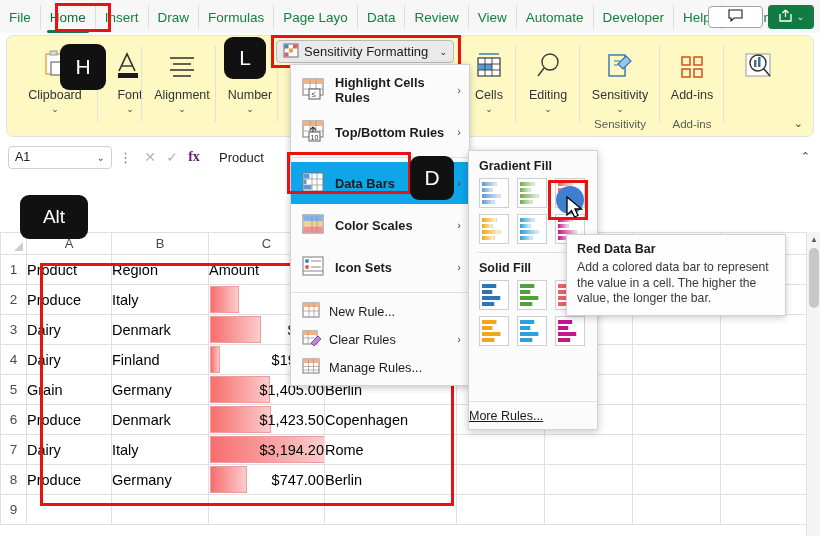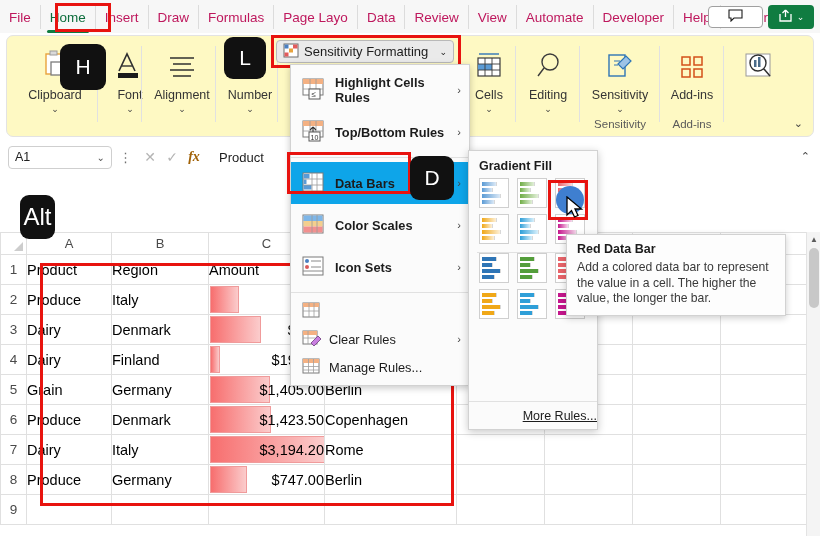--- a/index.html
+++ b/index.html
@@ -14,21 +14,21 @@
     color:#212121;
   }
 
   
   #tabbar {
     position:absolute; left:0; top:0; width:820px; height:33px;
     background:#f7f7f7;
     display:flex; align-items:center;
   }
   .tab {
-    padding:4px 9px; font-size:13.5px; color:#be185d;
+    padding:4px 9px; font-size:13.5px; color:#15803d;
     border-right:1px solid #dcdcdc; height:24px; line-height:17px;
     white-space:nowrap; cursor:default;
   }
   .tab:first-child { border-left:none; }
   .tab.active {
     color:#0e6e3d; font-weight:400; position:relative;
   }
   .tab.active::after {
     content:""; position:absolute; left:6px; right:6px; bottom:-4px;
     height:3px; background:#107c41; border-radius:2px;
@@ -97,21 +97,21 @@
     display:flex; align-items:center;
   }
   #namebox {
     margin-left:8px; width:104px; height:23px;
     border:1px solid #cfcfcf; border-radius:4px; background:#fff;
     display:flex; align-items:center; justify-content:space-between;
     padding:0 6px; font-size:12.5px;
   }
   #fb-dots { margin:0 7px; color:#6f6f6f; font-size:13px; letter-spacing:0; }
   .fbicon { width:22px; text-align:center; color:#b4b4b4; font-size:14px; }
-  #fx { color:#a16207; font-style:italic; font-family:"Liberation Serif", serif; font-weight:bold;}
+  #fx { color:#701a75; font-family:"Liberation Serif", serif; font-weight:bold;}
   #fb-input {
     flex:1; height:23px; margin-left:8px; margin-right:8px;
     display:flex; align-items:center; padding-left:6px;
     font-size:13px; color:#1c1c1c;
   }
   #fb-collapse { position:absolute; right:10px; top:10px; font-size:11px; color:#444; }
 
   
   #gridwrap { position:absolute; left:0; top:232px; width:820px; height:304px; background:#fff; }
   #grid { border-collapse:collapse; table-layout:fixed; }
@@ -190,21 +190,21 @@
     display:flex; flex-direction:column; justify-content:space-around;
     padding:2px; position:relative;
   }
   .swline { height:4px; display:flex; }
   .swbar { height:4px; }
   .swrest { flex:1; border-left:1px solid #d8d8d8; }
   .gsep { height:1px; background:#e1e1e1; margin:2px 8px 0 8px; }
   #more-rules {
     position:absolute; bottom:0; left:0; right:0; height:28px;
     border-top:1px solid #e1e1e1;
-    display:flex; align-items:center; justify-content:flex-end;
+    display:flex; align-items:center; justify-content:flex-start;
     font-size:12.5px; color:#1c1c1c;
   }
   #swatch-highlight {
     position:absolute; left:548px; top:180px; width:40px; height:40px;
     border:3px solid #e8130f; z-index:55; pointer-events:none;
   }
   #cursor { position:absolute; left:566px; top:196px; z-index:58; }
   #bluedot {
     position:absolute; left:556px; top:186px; width:28px; height:28px;
     border-radius:50%; background:#3f7fd0; z-index:56;
@@ -388,21 +388,21 @@
       <rect x="6" y="5.5" width="4" height="4" fill="#e8a33d"></rect>
     </svg>
   </span>
   <span style="flex:1">Sensitivity Formatting</span>
   <span style="font-size:9px">⌄</span>
 </div>
 <div id="cf-highlight"></div>
 
 <div class="keybadge" style="left:60px;top:44px;width:46px;height:46px">H</div>
 <div class="keybadge" style="left:224px;top:37px;width:42px;height:42px">L</div>
-<div class="keybadge" style="left:20px;top:195px;width:35px;height:44px;font-size:24px">Alt</div>
+<div class="keybadge" style="left:20px;top:195px;width:68px;height:44px;font-size:19px">Alt</div>
 <div class="keybadge" style="left:410px;top:156px;width:44px;height:44px">D</div>
 
 <div id="formulabar">
   <div id="namebox">
     <span>A1</span>
     <span style="font-size:10px;color:#555">⌄</span>
   </div>
   <span id="fb-dots">⋮</span>
   <span class="fbicon">✕</span>
   <span class="fbicon">✓</span>
@@ -636,20 +636,21 @@
   </div>
   <div class="msep"></div>
   <div class="mitem small">
     <span>
       <svg width="20" height="18" viewBox="0 0 20 18">
         <rect x="2" y="2" width="16" height="14" fill="#fff" stroke="#7a7a7a" stroke-width="1"></rect>
         <rect x="2" y="2" width="16" height="4" fill="#f4b183"></rect>
         <path d="M8 2v14M13 2v14M2 10h16" stroke="#a0a0a0" stroke-width=".8"></path>
       </svg>
     </span>
+    <span class="mlabel">New Rule...</span>
     <span class="arrow"></span>
   </div>
   <div class="mitem small">
     <span>
       <svg width="20" height="18" viewBox="0 0 20 18">
         <rect x="2" y="2" width="14" height="13" fill="#fff" stroke="#7a7a7a" stroke-width="1"></rect>
         <rect x="2" y="2" width="14" height="4" fill="#f4b183"></rect>
         <path d="M7 2v13M2 9h14" stroke="#a0a0a0" stroke-width=".8"></path>
         <path d="M10 14l7-7 3 3-7 7z" fill="#c97fe0" stroke="#7a4a8a" stroke-width=".9"></path>
       </svg>
@@ -779,20 +780,21 @@
           <div class="swbar" style="width:75%;background:linear-gradient(to right,#c5168c,#f7d8ec)"></div>
           <div class="swrest"></div>
         </div>
       <div class="swline">
           <div class="swbar" style="width:50%;background:linear-gradient(to right,#c5168c,#f7d8ec)"></div>
           <div class="swrest"></div>
         </div>
     </div>
   </div>
   <div class="gsep"></div>
+  <div class="gsec">Solid Fill</div>
   <div class="grow">
     <div class="swatch">
       <div class="swline">
           <div class="swbar" style="width:60%;background:#2e75b6"></div>
           <div class="swrest"></div>
         </div>
       <div class="swline">
           <div class="swbar" style="width:40%;background:#2e75b6"></div>
           <div class="swrest"></div>
         </div>

